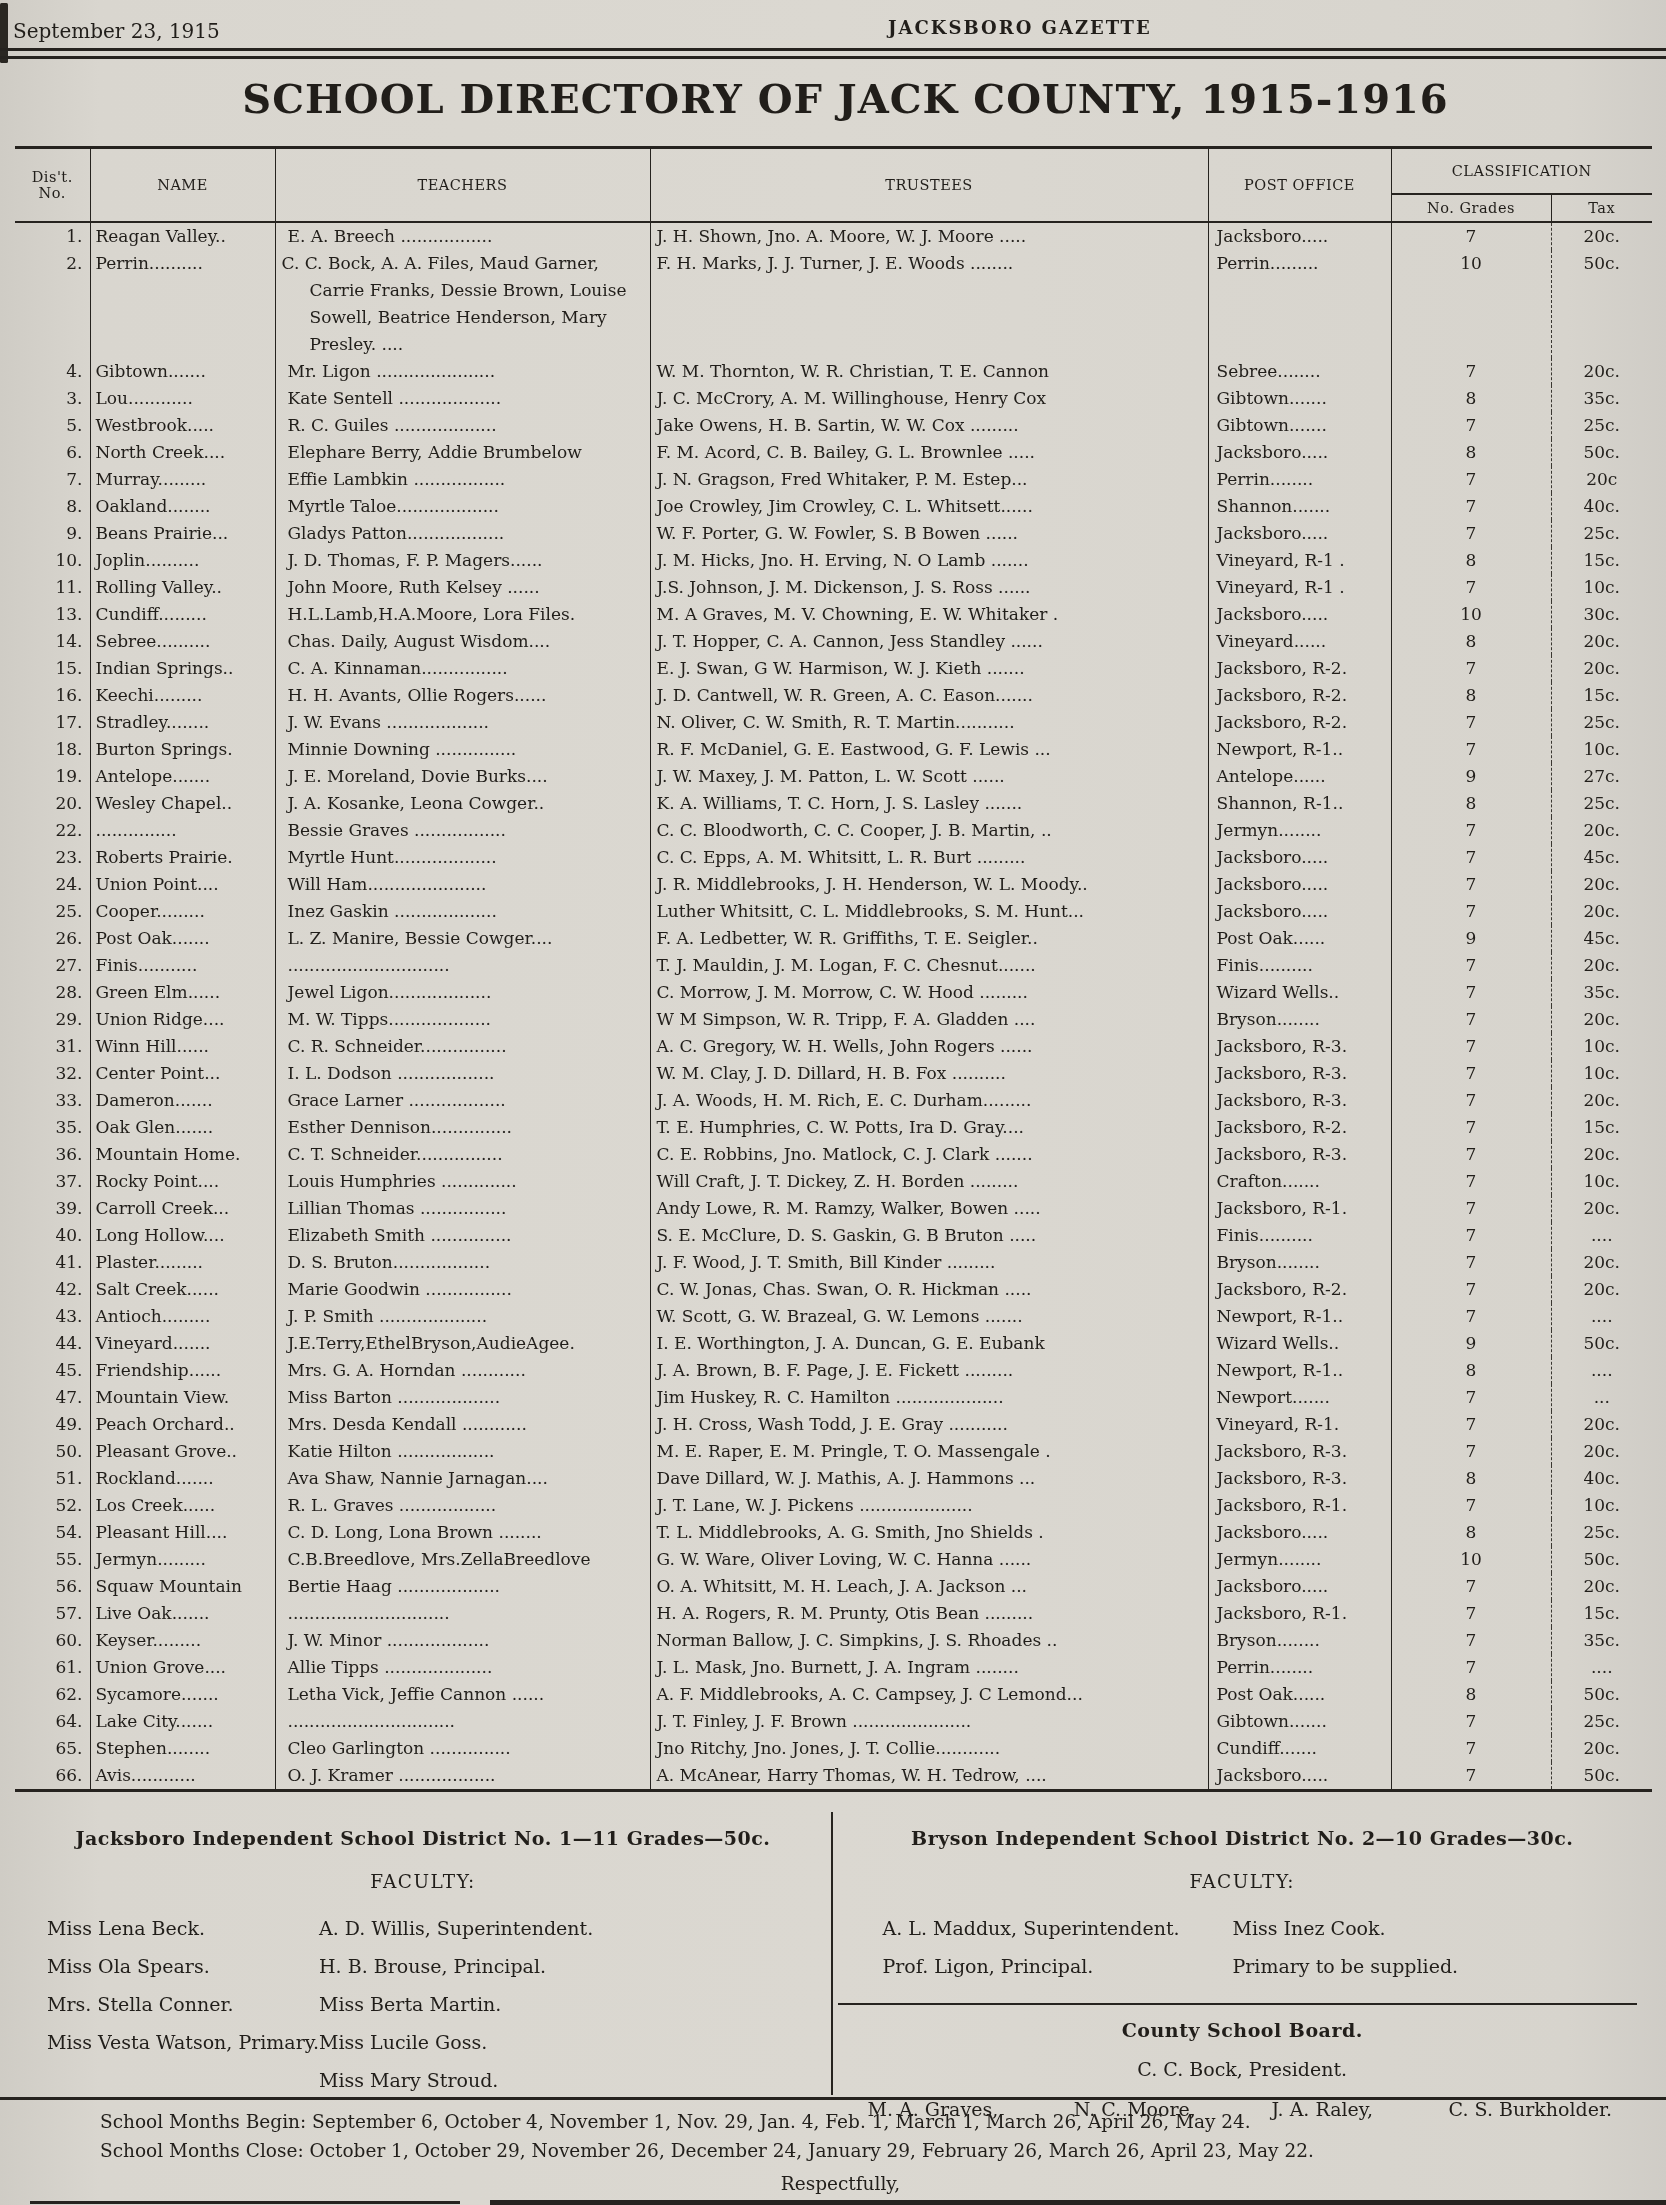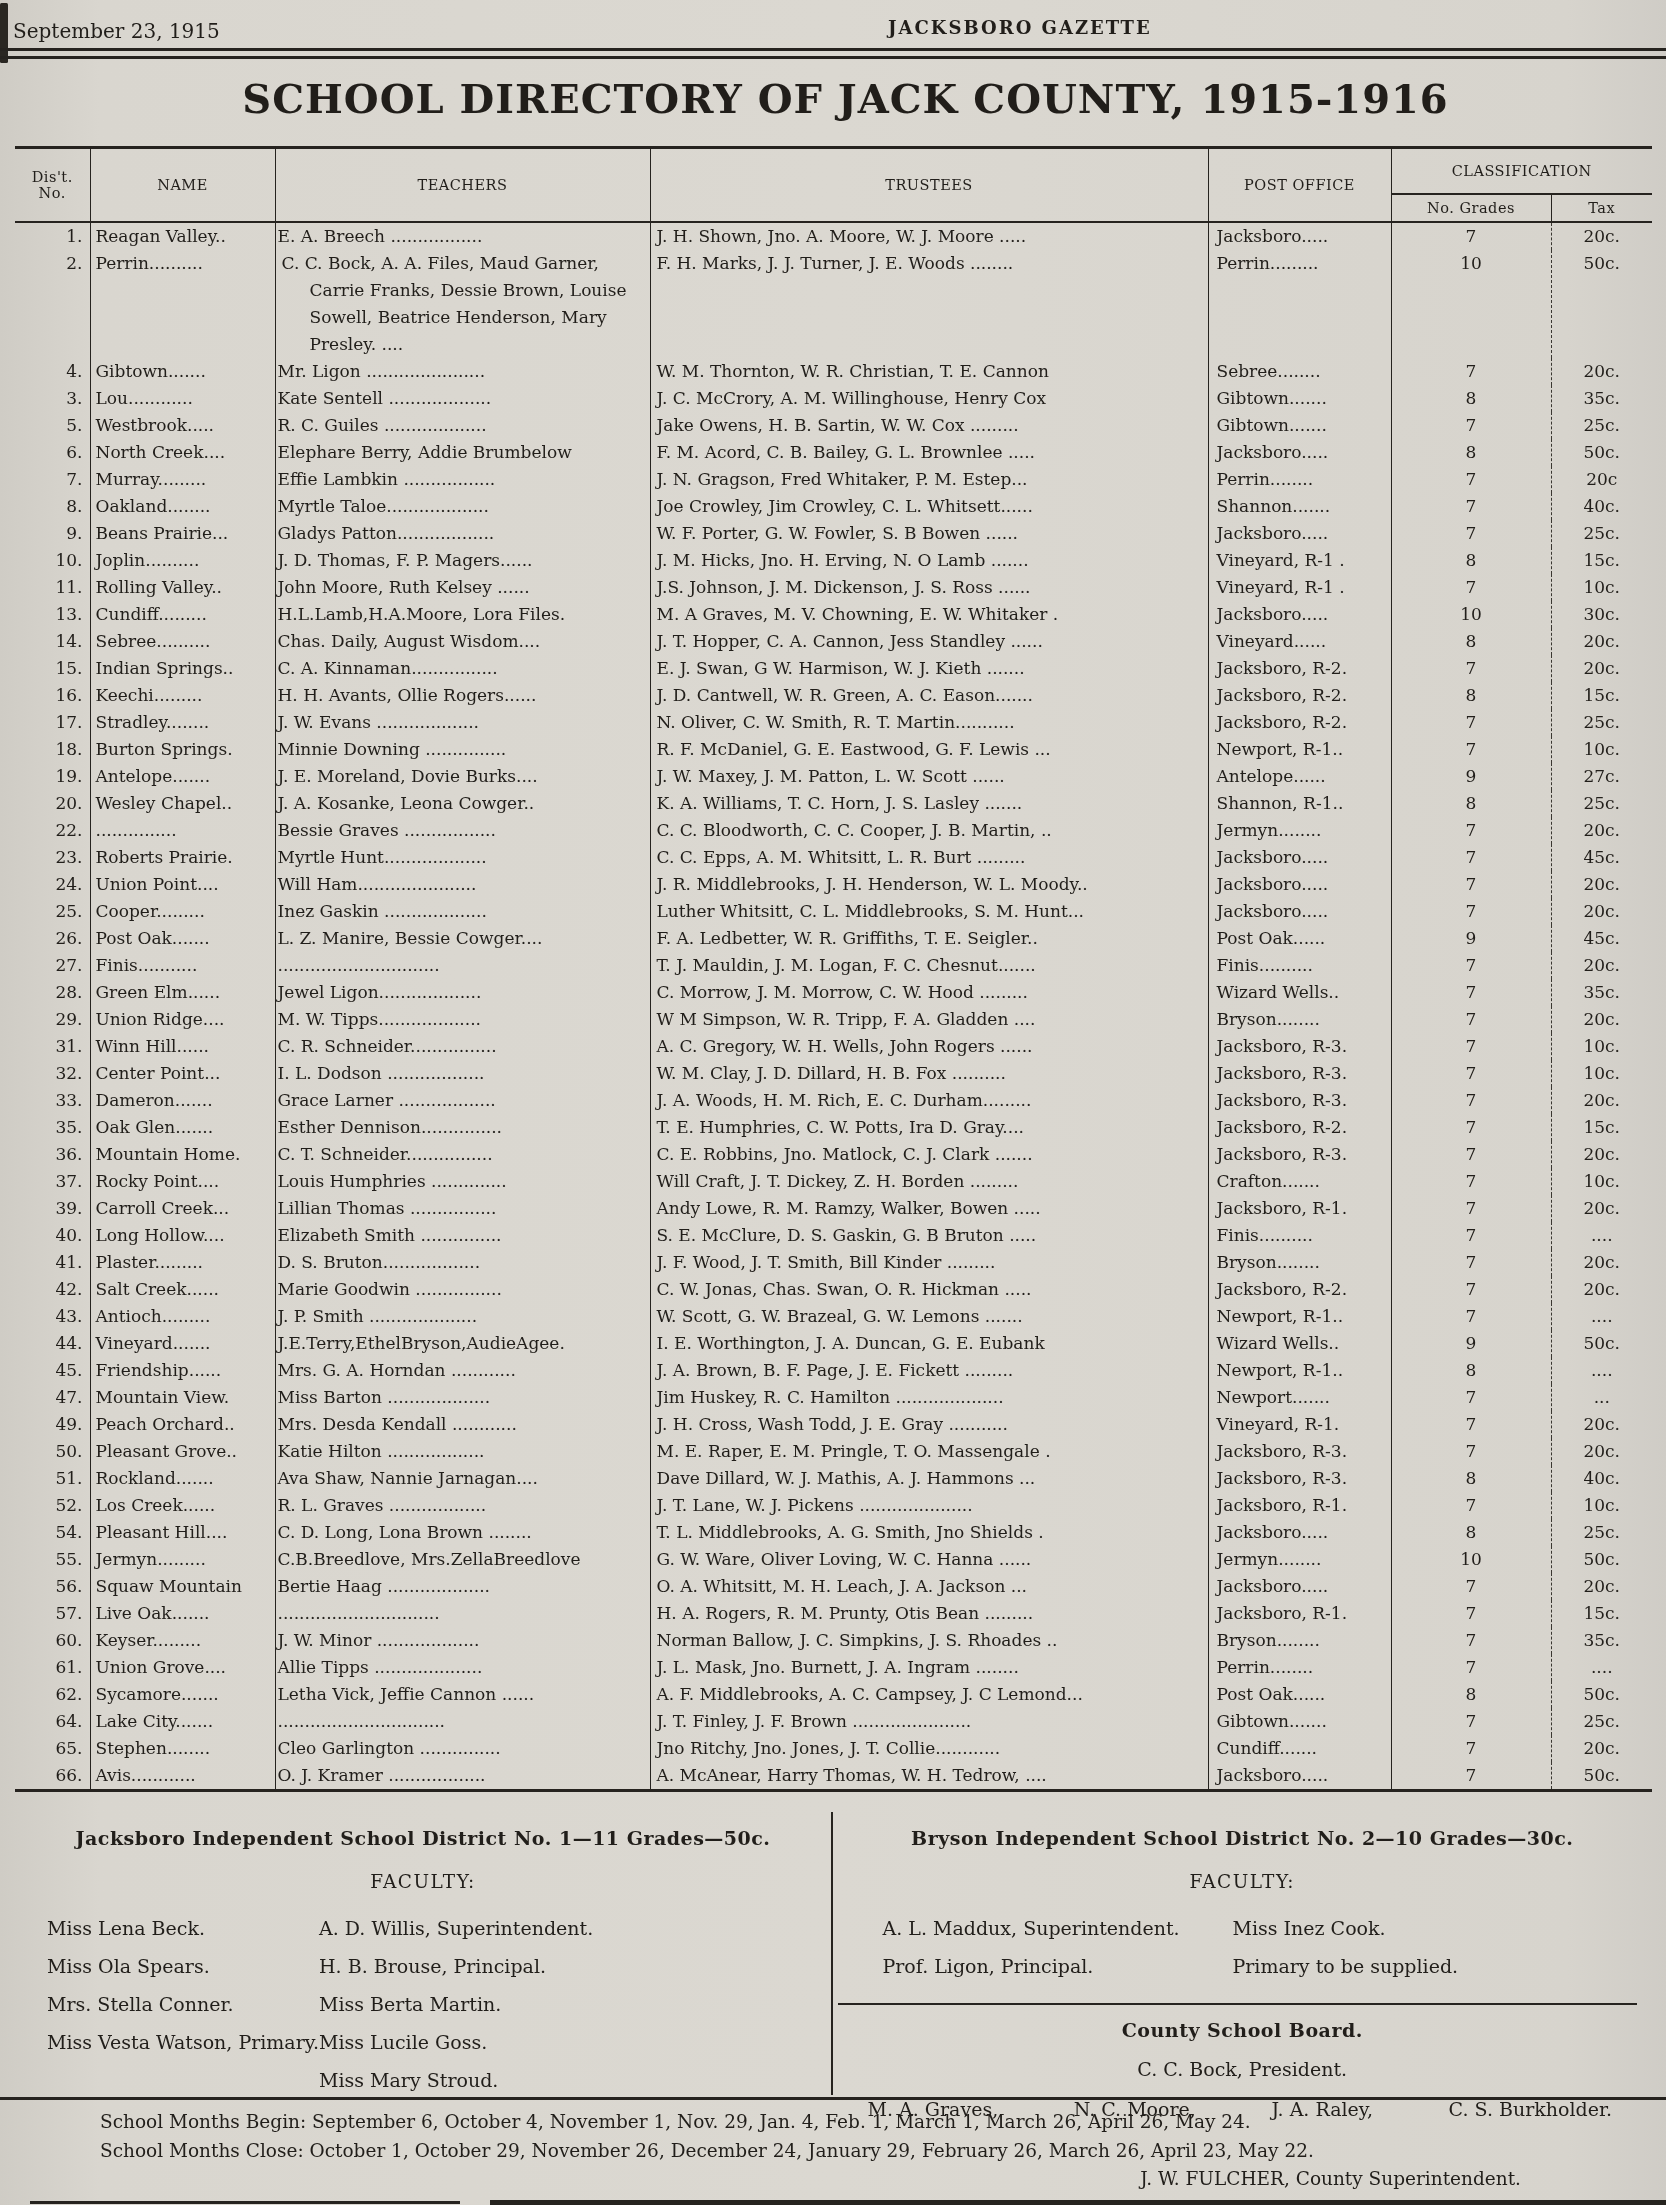--- a/index.html
+++ b/index.html
@@ -36,21 +36,21 @@
   th.h-class{border-bottom:2px solid #26231f !important;}
   th.h-tax{border-left:1.5px solid #26231f;}
   .directory td{
     font-size:17px;line-height:27px;vertical-align:top;
     padding:0;white-space:nowrap;overflow:hidden;
   }
   .bl-solid{border-left:1.5px solid #26231f;}
   .bl-dash{border-left:1.5px dashed #3a3731;}
   td.td-no{text-align:right;padding-right:7px;}
   td.td-name{padding-left:5px;}
-  td.td-teachers{padding-left:2px;}
+  td.td-teachers{padding-left:12px;}
   td.td-teachers.wrap{white-space:normal;padding-left:34px;text-indent:-28px;}
   td.td-trustees{padding-left:6px;}
   td.td-po{padding-left:8px;}
   td.td-grades{text-align:center;}
   td.td-tax{text-align:center;}
 
   .bottom{position:absolute;left:15px;top:1812px;width:1637px;height:283px;display:flex;}
   .bottom-left{width:816px;position:relative;}
   .vdivider{width:1.5px;background:#26231f;}
   .bottom-right{flex:1;position:relative;}
@@ -717,18 +717,19 @@
           <span class="board-member">J. A. Raley,</span>
           <span class="board-member">C. S. Burkholder.</span>
         </div>
     </div>
   </div>
 
   <div class="footer-rule"></div>
   <div class="months">
     <div class="m-line">School Months Begin: September 6, October 4, November 1, Nov. 29, Jan. 4, Feb. 1, March 1, March 26, April 26, May 24.</div>
     <div class="m-line">School Months Close: October 1, October 29, November 26, December 24, January 29, February 26, March 26, April 23, May 22.</div>
+    <div class="respect">Respectfully,</div>
     <div class="signature">J. W. FULCHER, County Superintendent.</div>
   </div>
   <div class="bottom-edge-rule"></div>
   <div class="bottom-edge-rule2"></div>
 </div>
 
 
 </body></html>

